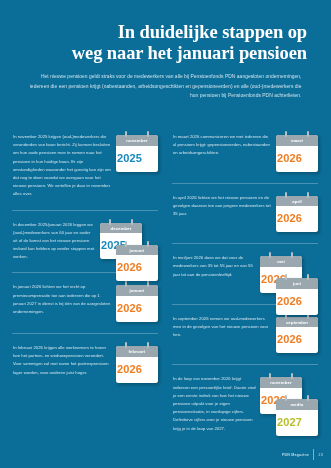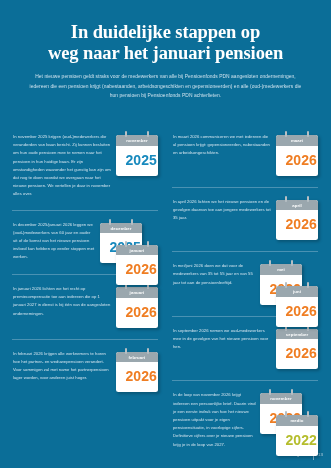--- a/index.html
+++ b/index.html
@@ -10,21 +10,21 @@
     overflow: hidden;
   }
   .page {
     position: relative;
     width: 331px; height: 468px;
     background: #0b6e98;
     color: #ffffff;
   }
 
   
-  .header { padding: 22px 14px 0; text-align: center; }
+  .header { padding: 22px 24px 0; text-align: right; }
   .title {
     font-family: "Liberation Serif", serif;
     font-weight: bold;
     font-size: 18.5px;
     line-height: 1.12;
     letter-spacing: -0.1px;
     color: #ffffff;
   }
   .intro {
     margin: 9px auto 0;
@@ -102,22 +102,22 @@
     background: #9aa7ae;
     color: #ffffff;
     font-size: 4.3px;
     font-weight: bold;
     text-align: center;
     padding: 3px 1px 2.6px;
     border-radius: 2.5px 2.5px 0 0;
     letter-spacing: 0.1px;
   }
   .cal .year {
-    text-align: right;
-    font-size: 14px;
+    text-align: left;
+    font-size: 11px;
     font-weight: bold;
     padding: 6px 1px 8px;
     letter-spacing: 0.1px;
   }
   .cal.teal  .year { color: #1789bd; }
   .cal.orange .year { color: #ef7d22; }
   .cal.olive  .year { color: #b5bd2c; }
 
   .cal.second {
     position: absolute;
@@ -314,21 +314,21 @@
                 </div>
                 <div class="month">november</div>
                 <div class="year">2026</div>
               </div>
               <div class="cal olive second">
                 <div class="rings">
                   <i></i>
                   <i></i>
                 </div>
                 <div class="month">medio</div>
-                <div class="year">2022</div>
+                <div class="year">2027</div>
               </div>
             </div>
           </div>
         </div>
       </div>
   </div>
 
   <div class="footer">
     <span class="logo">PDN Magazine</span>
     <span class="bar"></span>

